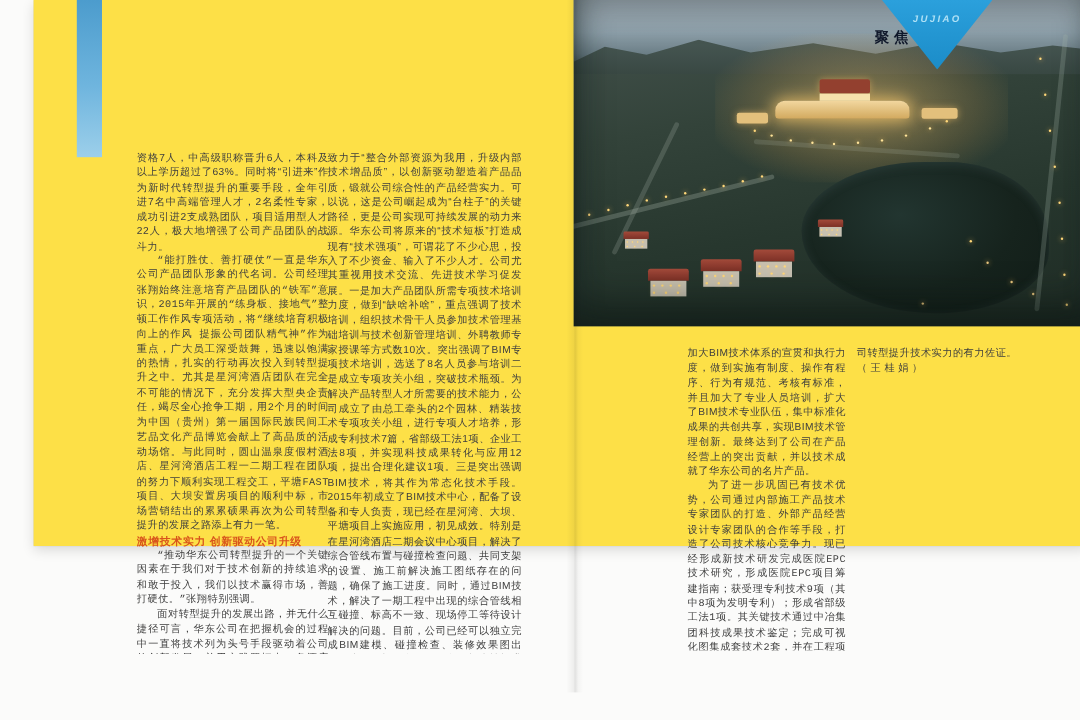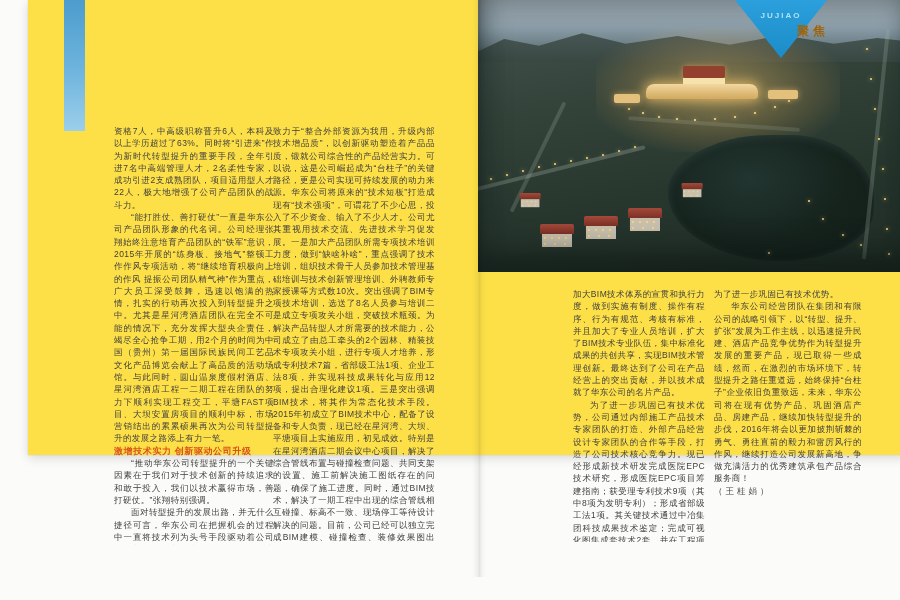--- a/index.html
+++ b/index.html
@@ -24,21 +24,21 @@
     position:absolute;left:36px;top:0;width:21px;height:131px;
     background:linear-gradient(180deg,#4c9ccd 0%,#6fb5de 55%,#9ccfea 100%);
   }
   
   .col{
     position:absolute;
     font-size:8.5px;line-height:12.3px;letter-spacing:0.4px;
     color:#3e3e3e;text-align:justify;overflow:hidden;
   }
   .col p{margin:0;}
-  .col p.indent{text-indent:2em;}
+  .col p.indent{text-indent:2em;font-family:Liberation Mono, monospace;}
   #l-col1{left:86px;top:125px;width:160px;height:420px;}
   #l-col2{left:245px;top:125px;width:162px;height:420px;}
   #r-col1{left:545px;top:288px;width:132px;height:254px;}
   #r-col2{left:686px;top:288px;width:148px;height:254px;}
   .col-heading{
     color:#d8541c;font-weight:bold;text-align:left;
     font-size:9px;letter-spacing:0.6px;margin:5px 0 4px;
   }
   .byline{margin-top:14px;padding-right:4px;letter-spacing:3px;color:#3e3e3e;}
   .page-number{
@@ -110,23 +110,23 @@
   #villa5{left:196px;top:178px;}
   .ph-vignette{left:0;top:0;width:100%;height:100%;
     box-shadow:inset 0 -18px 30px rgba(10,18,14,0.55),inset 0 10px 24px rgba(40,55,60,0.35);}
   
   .tag-triangle{
     position:absolute;left:735px;top:0;width:92px;height:58px;
     background:linear-gradient(180deg,#2ba0dc 0%,#1b8cc8 100%);
     clip-path:polygon(0 0,100% 0,50% 100%);
   }
   .tag-en{position:absolute;left:735px;top:11px;width:92px;text-align:center;
-    color:#aee0f5;font-size:8px;letter-spacing:2px;font-weight:bold;}
-  .tag-cn{position:absolute;left:767px;top:23px;width:92px;text-align:center;
-    color:#a16207;font-size:12px;font-weight:bold;letter-spacing:4px;}
+    color:#aee0f5;font-size:8px;letter-spacing:2px;font-weight:bold;font-style:italic;}
+  .tag-cn{position:absolute;left:699px;top:23px;width:92px;text-align:center;
+    color:#0f172a;font-size:12px;font-weight:bold;letter-spacing:4px;}
 </style>
 </head>
 <body>
 
 <div class="spread">
 
   <div>
     <div class="blue-bar"></div>
 
     <div class="col" id="l-col1">
@@ -189,22 +189,21 @@
       </div>
       <div class="ph-vignette"></div>
     </div>
 
     <div class="col" id="r-col1">
       <p>加大BIM技术体系的宣贯和执行力度，做到实施有制度、操作有程序、行为有规范、考核有标准，并且加大了专业人员培训，扩大了BIM技术专业队伍，集中标准化成果的共创共享，实现BIM技术管理创新。最终达到了公司在产品经营上的突出贡献，并以技术成就了华东公司的名片产品。</p>
       <p class="indent">为了进一步巩固已有技术优势，公司通过内部施工产品技术专家团队的打造、外部产品经营设计专家团队的合作等手段，打造了公司技术核心竞争力。现已经形成新技术研发完成医院EPC技术研究，形成医院EPC项目筹建指南；获受理专利技术9项（其中8项为发明专利）；形成省部级工法1项。其关键技术通过中冶集团科技成果技术鉴定；完成可视化图集成套技术2套，并在工程项目中推行。正因对技术的特别重视和广泛应用，公司项目技术收益非常可观。履约的圆山温泉度假村工程获镇江市优质结构工程、镇江市、江苏省建筑施工文明标化示范工地称号，这些都是华东公</p>
     </div>
 
     <div class="col" id="r-col2">
-      <p>为了进一步巩固已有技术优势。</p>
-      <p class="indent">华东公司经营团队在集团和有限公司的战略引领下，以“转型、提升、扩张”发展为工作主线，以迅速提升民建、酒店产品竞争优势作为转型提升发展的重要产品，现已取得一些成绩，然而，在激烈的市场环境下，转型提升之路任重道远，始终保持“台柱子”企业依旧负重致远，未来，华东公司将在现有优势产品、巩固酒店产品、房建产品，继续加快转型提升的步伐，2016年将会以更加披荆斩棘的勇气、勇往直前的毅力和雷厉风行的作风，继续打造公司发展新高地，争做充满活力的优秀建筑承包产品综合服务商！</p>
+      <p>司转型提升技术实力的有力佐证。</p>
       <p class="byline">（王桂娟）</p>
     </div>
 
     <div class="page-number">51</div>
   </div>
 
   <div class="fold"></div>
 </div>
 
 <div class="tag-triangle"></div>

